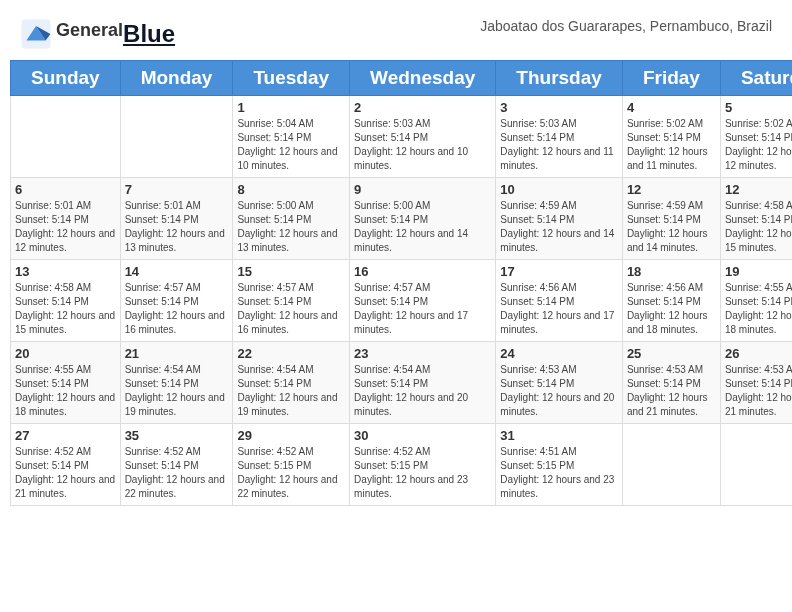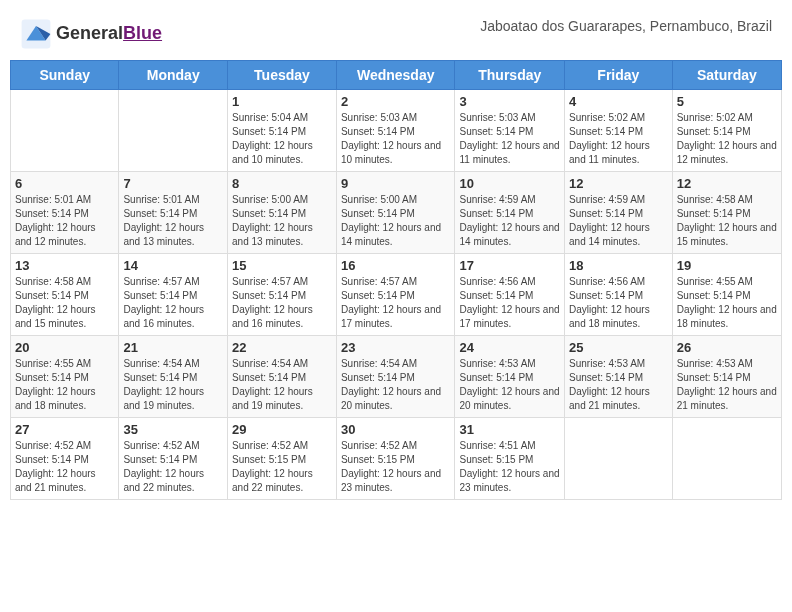--- a/index.html
+++ b/index.html
@@ -23,23 +23,23 @@
     .logo-text {
       display: flex;
       line-height: 1.1;
     }
     .logo-general {
       font-size: 18px;
       font-weight: bold;
       color: #333;
     }
     .logo-blue {
-      font-size: 18px;
-      font-weight: bold;
-      color: #701a75;
+      font-size: 24px;
+      font-weight: bold;
+      color: #0f172a;
       text-decoration: underline;
     }
     .logo-icon {
       width: 32px;
       height: 32px;
       margin-right: 4px;
     }
     .title-section {
       text-align: right;
     }
@@ -54,21 +54,21 @@
       color: #555;
     }
     .calendar {
       width: 100%;
       border-collapse: collapse;
       margin-top: 6px;
     }
     .calendar th {
       background-color: #4a90d9;
       color: white;
-      font-size: 14px;
+      font-size: 19px;
       font-weight: bold;
       padding: 6px 20px;
       text-align: center;
       border: 1px solid #3a7bc8;
     }
     .calendar td {
       vertical-align: top;
       border: 1px solid #ddd;
       padding: 4px;
       width: calc(100% / 7);

